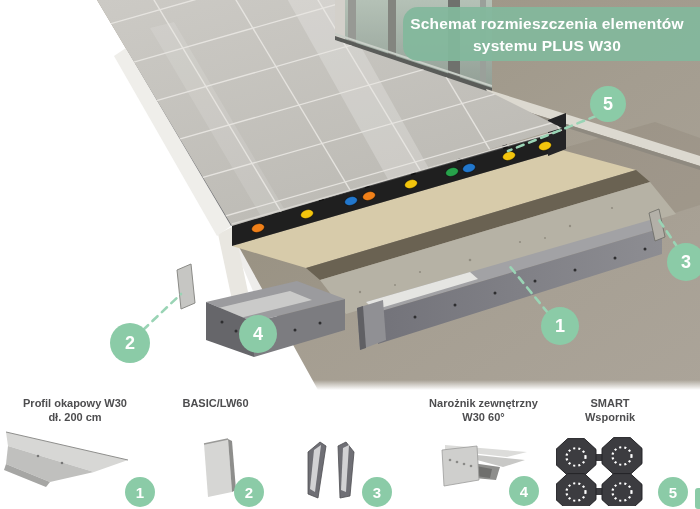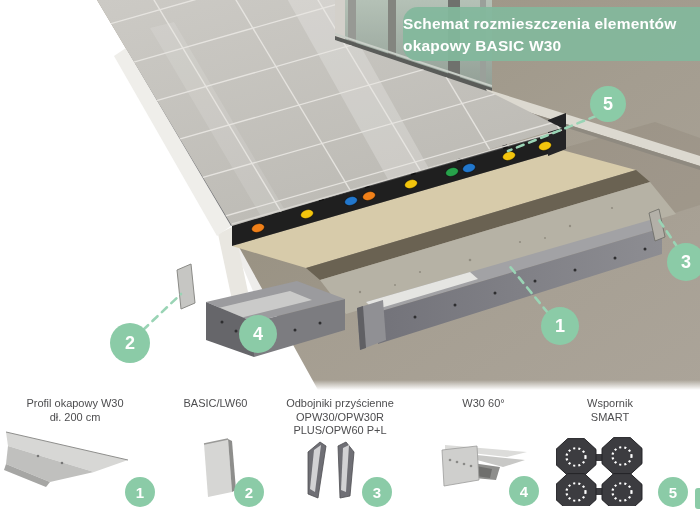--- a/index.html
+++ b/index.html
@@ -2,27 +2,27 @@
 <html><head>
 <meta charset="utf-8">
 <style>
   html,body{margin:0;padding:0;background:#e8e8e8;}
   .page{position:relative;width:700px;height:509px;background:#ffffff;overflow:hidden;
         font-family:"Liberation Sans",sans-serif;}
   .scene{position:absolute;left:0;top:0;}
   
   .banner{position:absolute;left:403px;top:7px;width:297px;height:54px;
           background:rgba(131,184,156,0.94);border-radius:15px 0 0 15px;
-          box-sizing:border-box;padding:6px 9px 0 0;text-align:left;}
+          box-sizing:border-box;padding:6px 9px 0 0;text-align:center;}
   .banner .bline{color:#ffffff;font-weight:bold;font-size:15.5px;line-height:22px;
           letter-spacing:.2px;}
   
   .bottom{position:absolute;left:0;top:390px;width:700px;height:119px;background:#ffffff;}
   .plabel{position:absolute;top:7px;text-align:center;color:#4d4d4f;
-          font-weight:normal;font-size:11px;line-height:13.5px;}
+          font-weight:bold;font-size:11px;line-height:13.5px;}
   .art{position:absolute;}
   .num{position:absolute;width:30px;height:30px;border-radius:50%;background:#8BCBA7;
        color:#ffffff;font-weight:bold;font-size:15px;display:flex;align-items:center;
        justify-content:center;}
   .sliver{position:absolute;left:695px;top:98px;width:5px;height:21px;background:#8BCBA7;
        border-radius:3px 0 0 3px;}
   .cnum{fill:#ffffff;font-weight:bold;font-size:18px;font-family:"Liberation Sans",sans-serif;
        text-anchor:middle;}
 </style>
 </head>
@@ -204,43 +204,39 @@
       <text x="258" y="340" class="cnum">4</text>
       <circle cx="608" cy="104" r="18" fill="#8BCBA7"></circle>
       <text x="608" y="110" class="cnum">5</text>
     </g>
 
     <rect x="0" y="380" width="700" height="10" fill="url(#fadeWhite)"></rect>
   </svg>
 
   <div class="banner">
     <div class="bline">Schemat rozmieszczenia elementów</div>
-    <div class="bline">okapowy BASIC W30</div>
+    <div class="bline">systemu PLUS W30</div>
   </div>
 
   <div class="bottom">
 
     <div class="plabel" style="left:0;width:150px">
       <div>Profil okapowy W30</div>
       <div>dł. 200 cm</div>
     </div>
     <div class="plabel" style="left:153px;width:125px">
       <div>BASIC/LW60</div>
     </div>
-    <div class="plabel" style="left:276px;width:128px">
-      <div>Odbojniki przyścienne</div>
-      <div>OPW30/OPW30R</div>
-      <div>PLUS/OPW60 P+L</div>
-    </div>
     <div class="plabel" style="left:406px;width:155px">
+      <div>Narożnik zewnętrzny</div>
       <div>W30 60°</div>
     </div>
     <div class="plabel" style="left:556px;width:108px">
+      <div>SMART</div>
       <div>Wspornik</div>
-      <div>SMART</div>
     </div>
 
     <svg class="art" style="left:0;top:30px" width="152" height="74" viewBox="0 0 152 74">
       <polygon points="6,12 128,40 94,52 8,26" fill="#d7d7d5"></polygon>
       <polygon points="8,26 94,52 50,62 6,44" fill="#c0c0be"></polygon>
       <polygon points="6,44 50,62 46,67 4,50" fill="#a6a6a4"></polygon>
       <line x1="6" y1="12" x2="128" y2="40" stroke="#8f8f8d" stroke-width="1"></line>
       <circle cx="38" cy="36" r="1.3" fill="#777"></circle>
         <circle cx="62" cy="43" r="1.3" fill="#777"></circle>
     </svg>

